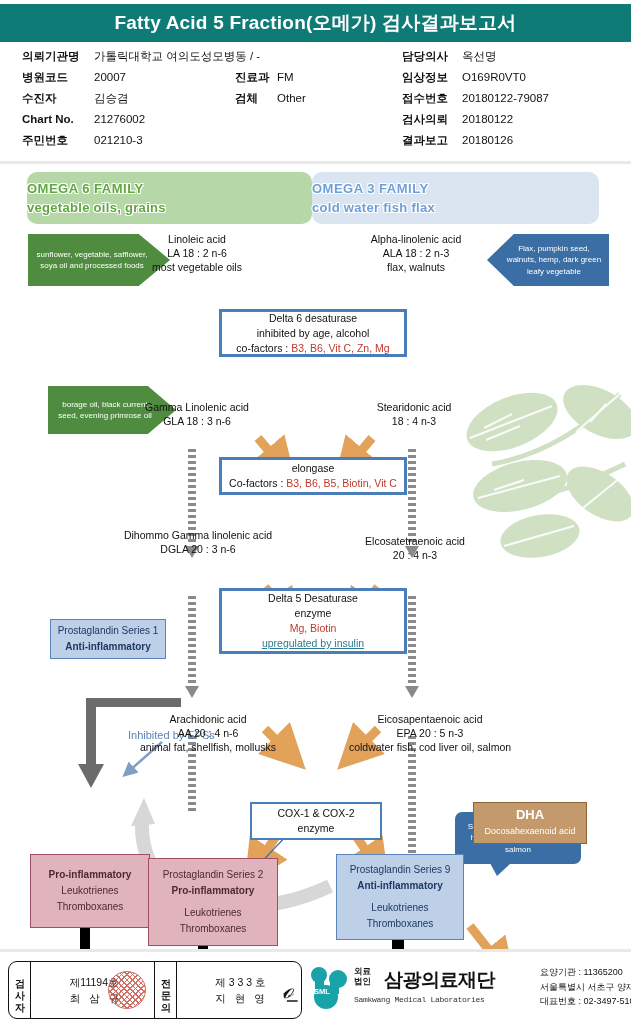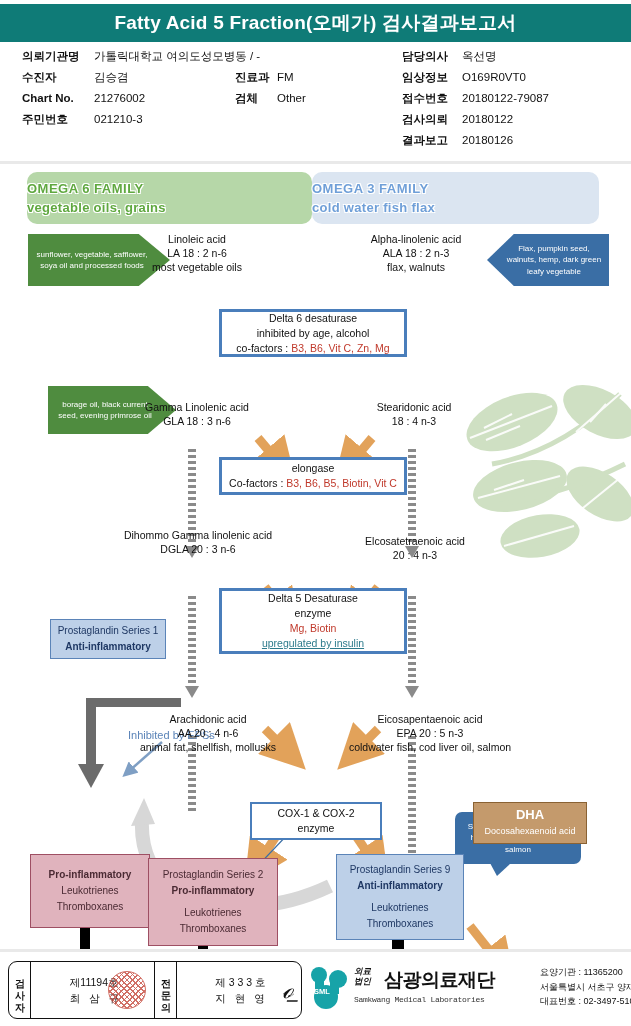--- a/index.html
+++ b/index.html
@@ -103,36 +103,37 @@
       border:1.5px solid #c0392b;opacity:.72;
       background:repeating-linear-gradient(45deg,#c0392b 0 1px,transparent 1px 4px),
                  repeating-linear-gradient(-45deg,#c0392b 0 1px,transparent 1px 4px);}
   #sig-mark{position:absolute;right:6px;top:10px;font-size:24px;font-style:italic;
       font-family:"Liberation Serif",serif;color:#111;}
   #lab-block{position:absolute;left:306px;top:8px;width:320px;height:62px;}
   #sml-logo{position:absolute;left:0px;top:9px;width:44px;height:44px;}
   #sml-text{position:absolute;left:8px;top:30px;font-size:7.5px;font-weight:bold;color:#fff;}
   #lab-ko{position:absolute;left:48px;top:10px;font-size:19px;font-weight:bold;
       letter-spacing:-.5px;color:#111;}
-  #lab-pref{position:absolute;left:48px;top:9px;font-size:8.5px;font-weight:bold;line-height:10px;font-style:italic;}
+  #lab-pref{position:absolute;left:48px;top:9px;font-size:8.5px;font-weight:bold;line-height:10px;}
   #lab-en{position:absolute;left:48px;top:38px;font-size:8px;
       font-family:"Liberation Mono","DejaVu Sans Mono",monospace;color:#333;letter-spacing:-.3px;}
   #lab-addr{position:absolute;left:234px;top:8px;font-size:9px;line-height:14.5px;
       white-space:nowrap;}
 </style>
 </head>
 <body>
 
 <div id="header-band">
   <div id="header-title">Fatty Acid 5 Fraction(오메가) 검사결과보고서</div>
 </div>
 
 <div id="patient-info">
   <div class="pi-col" id="pi-col-a">
     <div class="pi-row"><span class="pi-lab">의뢰기관명</span><span class="pi-val">가톨릭대학교 여의도성모병동        / -</span></div>
+    <div class="pi-row"><span class="pi-lab">병원코드</span><span class="pi-val">20007</span></div>
     <div class="pi-row"><span class="pi-lab">수진자</span><span class="pi-val">김승겸</span></div>
     <div class="pi-row"><span class="pi-lab">Chart No.</span><span class="pi-val">21276002</span></div>
     <div class="pi-row"><span class="pi-lab">주민번호</span><span class="pi-val">021210-3</span></div>
   </div>
   <div class="pi-col" id="pi-col-b">
     <div class="pi-row" style="height:21px"></div>
     <div class="pi-row"><span class="pi-lab">진료과</span><span class="pi-val">FM</span></div>
     <div class="pi-row"><span class="pi-lab">검체</span><span class="pi-val">Other</span></div>
   </div>
   <div class="pi-col" id="pi-col-c">

